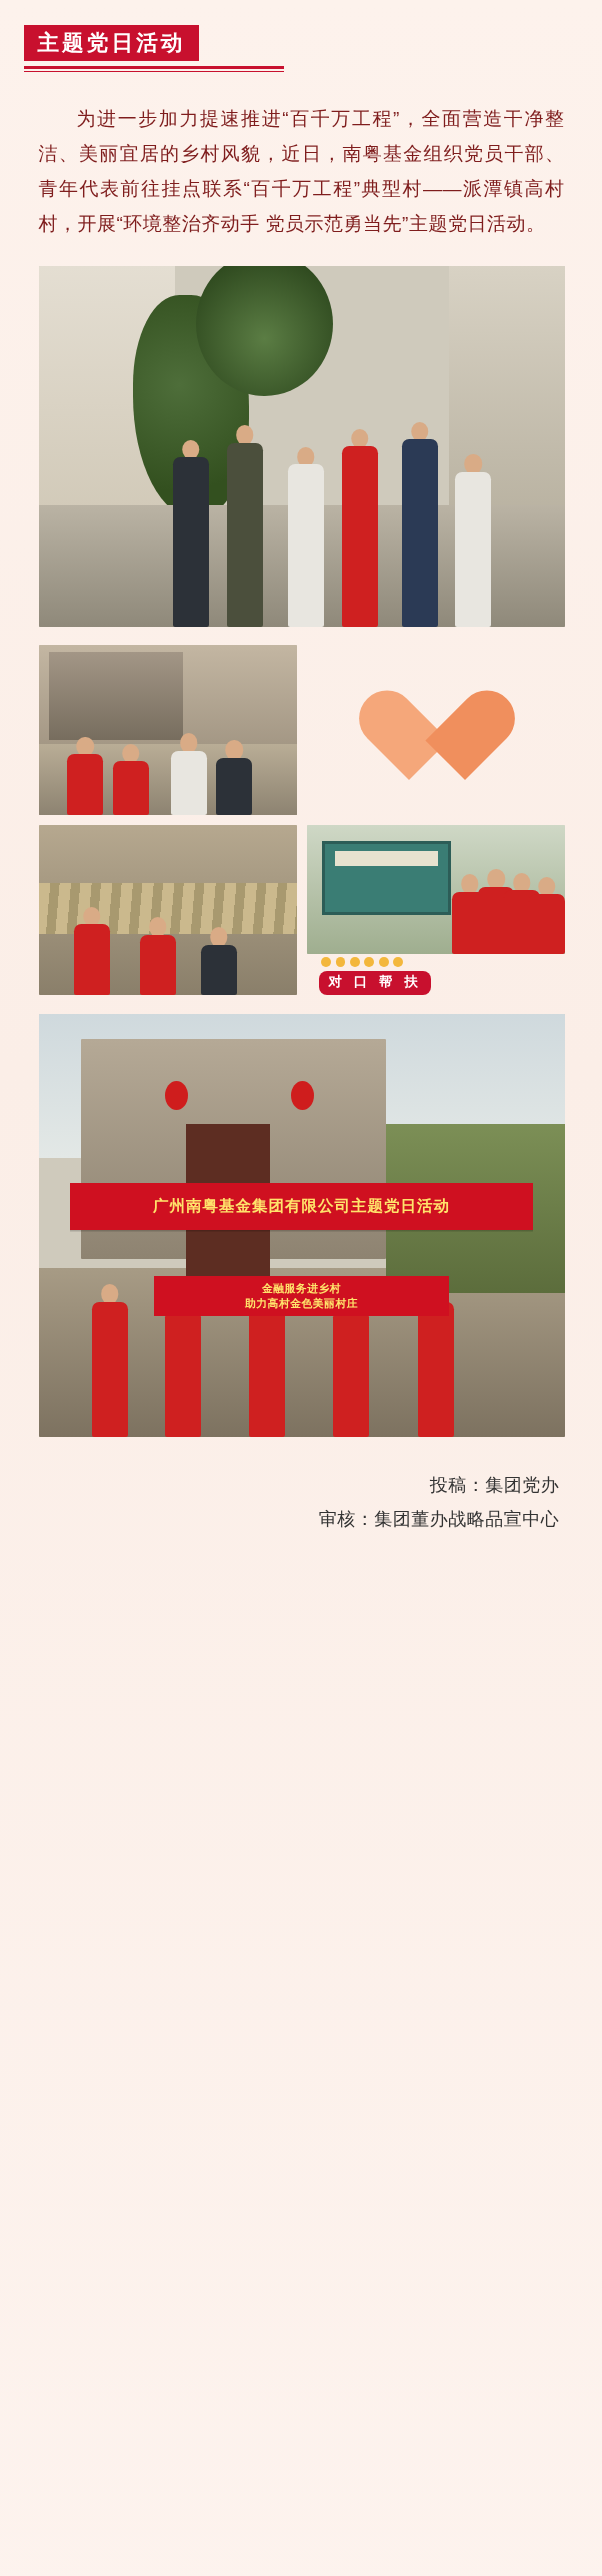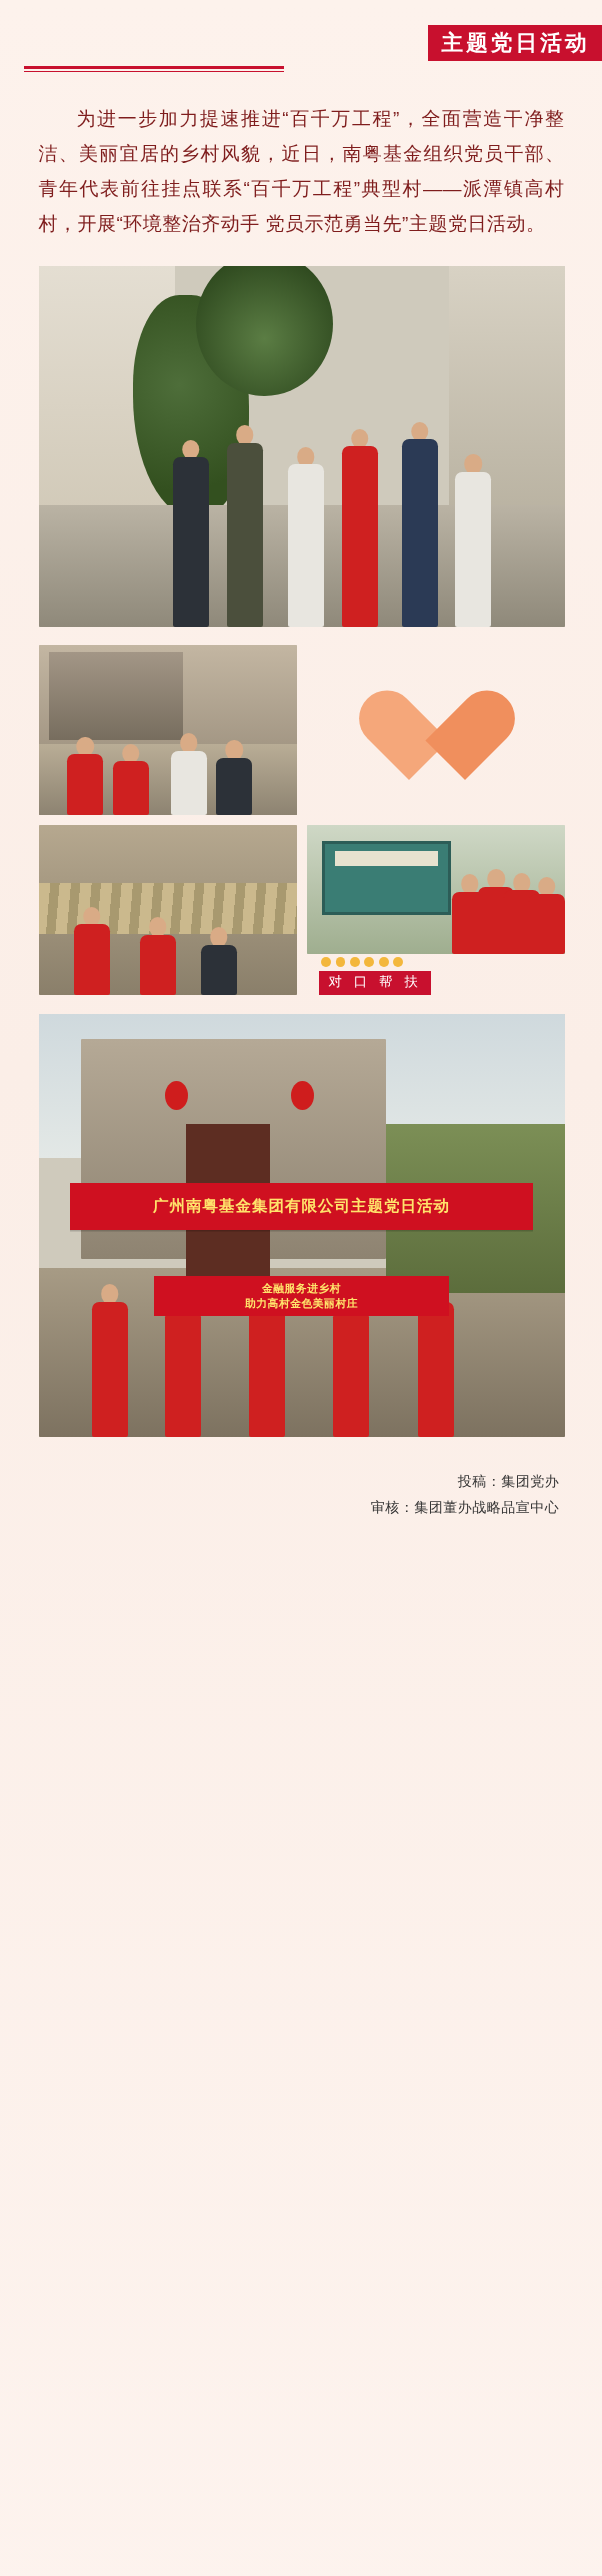--- a/index.html
+++ b/index.html
@@ -13,21 +13,20 @@
     width: 603px;
     min-height: 2671px;
     background: linear-gradient(180deg, #fdf2ec 0%, #fbeee7 40%, #fdf3ee 100%);
     position: relative;
     overflow: hidden;
   }
 
   
   .header-wrap {
     padding: 25px 0 0 24px;
-    text-align: right;
   }
   .header-badge {
     display: inline-block;
     position: relative;
     background: #c8102e;
     color: #ffffff;
     font-size: 21.6px;
     font-weight: bold;
     letter-spacing: 3.1px;
     padding: 7.2px 13.4px 7.2px 13.4px;
@@ -125,34 +124,35 @@
   .dots span {
     width: 9.8px; height: 9.8px; border-radius: 50%;
     background: #f3b73c;
     display: block;
   }
   .tag-bar {
     background: #c8102e;
     color: #fff;
     font-size: 13.4px;
     letter-spacing: 4.1px;
-    font-weight: normal;
+    font-weight: bold;
     padding: 4.6px 9.3px;
     display: inline-block;
     line-height: 1.1;
+    border-radius: 8px;
   }
 
   
   .signature {
     margin-top: 31px;
     text-align: right;
     padding-right: 5.2px;
   }
   .signature div {
-    font-size: 14px;
+    font-size: 18px;
     line-height: 1.9;
     color: #333;
     letter-spacing: 0.5px;
   }
 
   
   .s1-wall-l { position:absolute; left:0; top:0; width:26%; height:78%; background:linear-gradient(#e4ded2,#cfc7b5); }
   .s1-wall-r { position:absolute; right:0; top:0; width:22%; height:72%; background:linear-gradient(#d8d2c4,#b8b1a0); }
   .s1-green { position:absolute; left:18%; top:8%; width:22%; height:62%; background:radial-gradient(circle at 40% 40%, #4e6e3a, #33501f 70%); border-radius:40% 50% 45% 55%; }
   .s1-green2{ position:absolute; left:30%; top:-4%; width:26%; height:40%; background:radial-gradient(circle at 50% 60%, #5b7d44, #2f4a1f 75%); border-radius:50%; }

